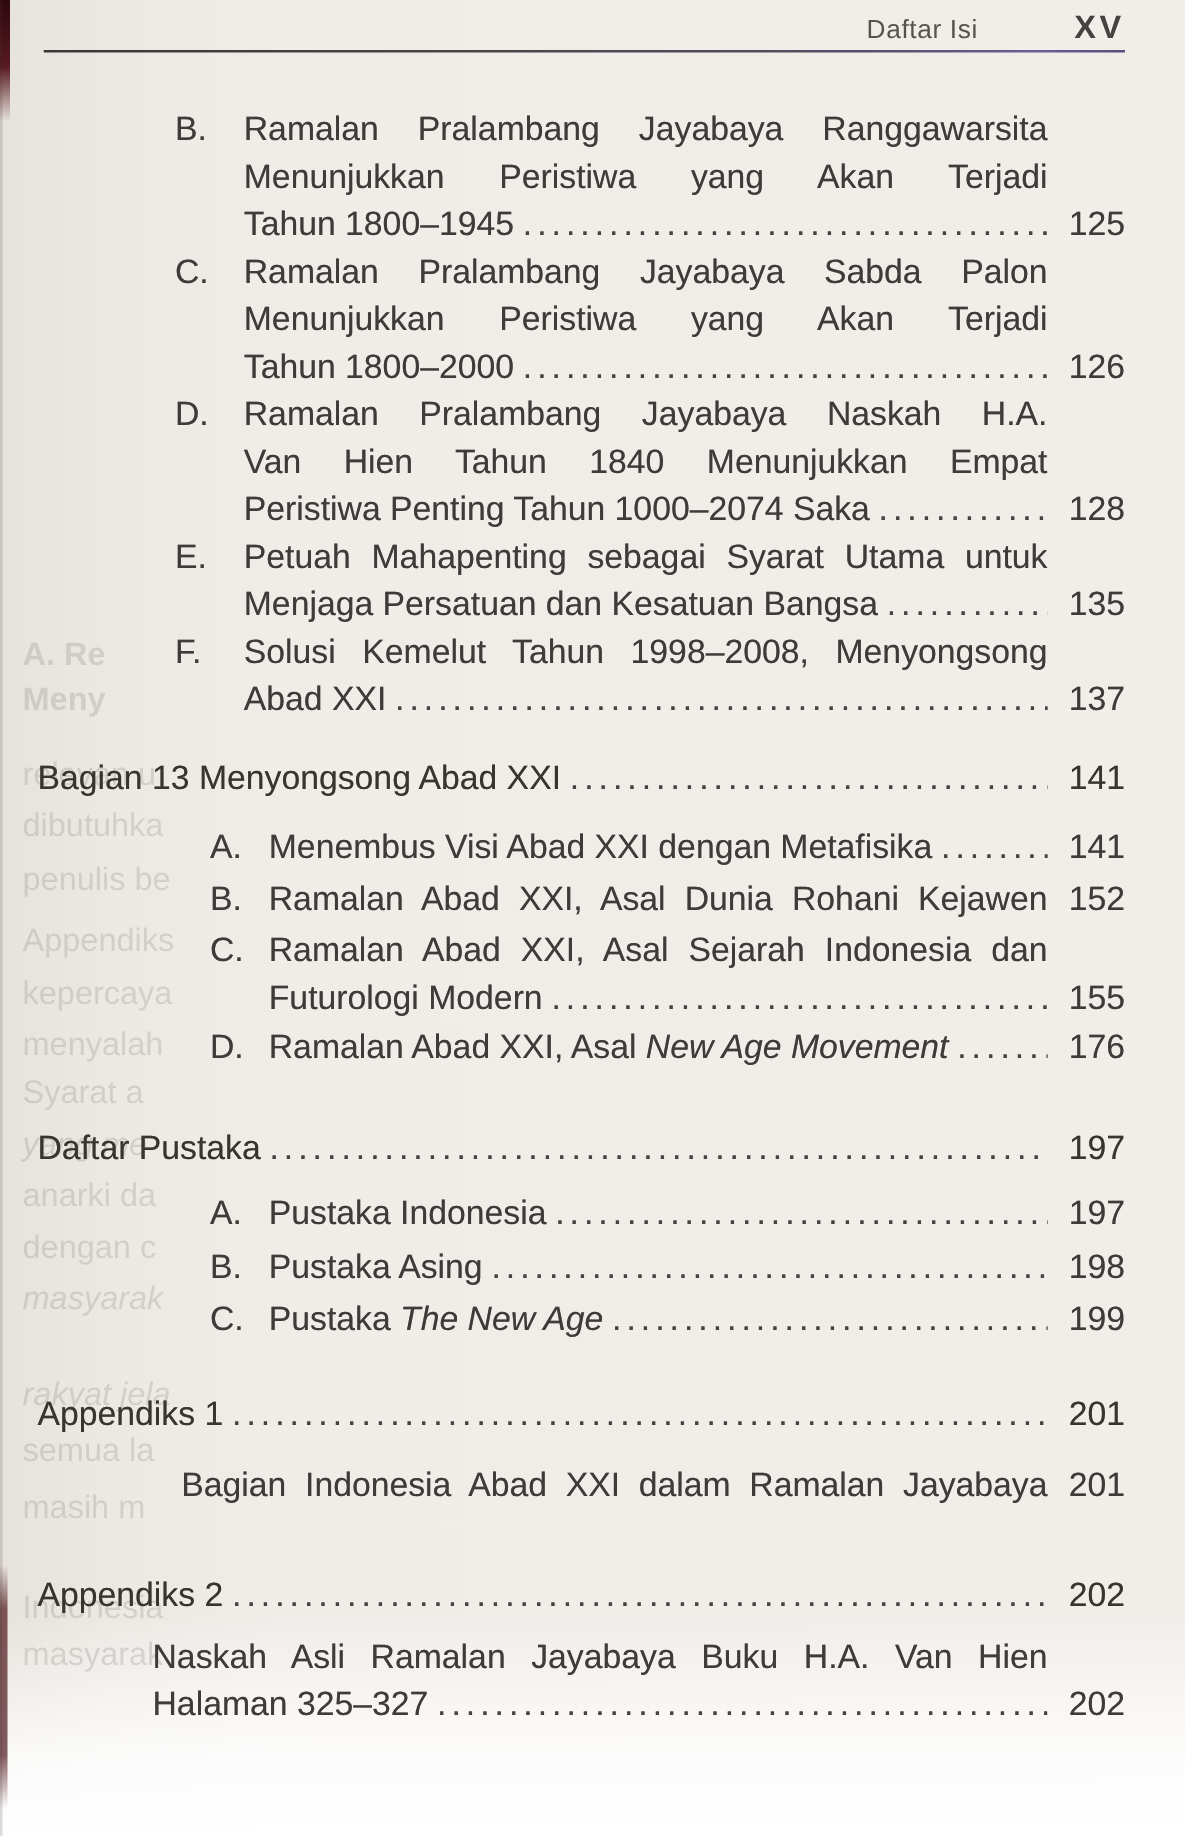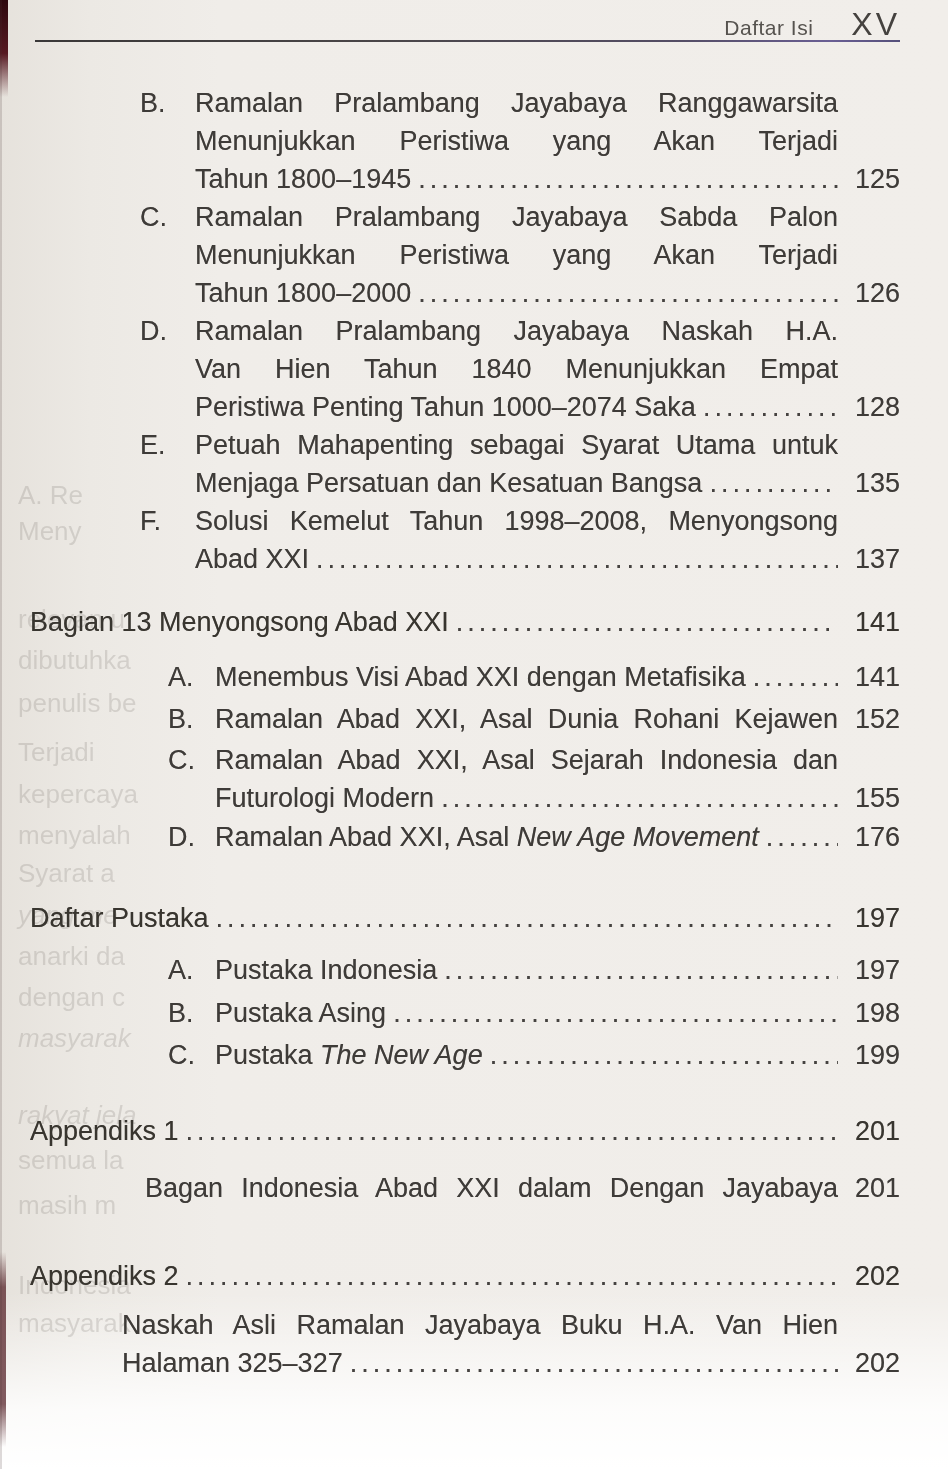--- a/index.html
+++ b/index.html
@@ -16,21 +16,21 @@
   
   .edge-top{position:absolute;left:0;top:0;width:8px;height:97px;
     background:linear-gradient(180deg,#2d080e 0%,#571a22 55%,rgba(87,26,34,0) 100%);}
   .edge-bottom{position:absolute;left:0;top:1252px;width:6px;height:195px;opacity:.7;
     background:linear-gradient(180deg,rgba(77,22,29,0) 0%,#4d161d 18%,#4d161d 78%,rgba(77,22,29,0) 100%);}
   .edge-line{position:absolute;left:0;top:0;width:2px;height:100%;background:rgba(70,50,50,.18);}
 
   
   .header{position:absolute;top:6px;right:48px;display:flex;align-items:baseline;gap:38px;}
   .header-title{font-size:21px;color:#56534f;letter-spacing:.5px;font-weight:400;}
-  .header-page{font-size:32px;color:#45423f;letter-spacing:3px;font-weight:400;}
+  .header-page{font-size:26px;color:#45423f;letter-spacing:3px;font-weight:700;margin-left:39px;}
   .rule{position:absolute;top:40px;left:35px;right:48px;height:2px;
     background:linear-gradient(90deg,#3a3838 0%,#4a4648 40%,#554e66 75%,#6a5f94 92%,#55507a 100%);}
 
   
   .content{position:absolute;top:84px;left:0;right:0;font-size:27px;line-height:38px;
     text-shadow:0 0 .5px rgba(62,58,54,.55);}
   .sec-top {padding-left:140px;padding-right:48px;}
   .sec-sub {padding-left:168px;padding-right:48px;}
   .sec-h   {padding-left:30px; padding-right:48px;font-weight:400;color:#38352f;}
   .sec-app1{padding-left:145px;padding-right:48px;}
@@ -53,37 +53,37 @@
   
   .mt-bagian{margin-top:25px;}
   .mt-sub1{margin-top:17px;} .mt-sub2{margin-top:4px;} .mt-sub3{margin-top:3px;} .mt-sub4{margin-top:1px;}
   .mt-dp{margin-top:43px;} .mt-dp1{margin-top:14px;} .mt-dp2{margin-top:5px;} .mt-dp3{margin-top:4px;}
   .mt-a1{margin-top:38px;} .mt-a1i{margin-top:19px;}
   .mt-a2{margin-top:50px;padding-left:30px;} .mt-a2i{margin-top:11px;}
 
   
   .ghost{position:absolute;left:18px;font-size:26px;color:#6e6862;opacity:.20;
     filter:blur(.6px);white-space:nowrap;}
-  .ghost.b{font-weight:400;} .ghost.i{font-style:italic;}
+  .ghost.b{font-weight:700;margin-top:28px;} .ghost.i{font-style:italic;}
 </style>
 </head>
 <body>
 
 <div class="page">
 
   <div class="edge-top"></div>
   <div class="edge-bottom"></div>
   <div class="edge-line"></div>
 
   <span class="ghost b" style="top:480px">A.  Re</span>
   <span class="ghost b" style="top:516px">Meny</span>
   <span class="ghost" style="top:604px">relevan u</span>
   <span class="ghost" style="top:645px">dibutuhka</span>
   <span class="ghost" style="top:688px">penulis be</span>
-  <span class="ghost" style="top:737px">Terjadi</span>
+  <span class="ghost" style="top:737px">Appendiks</span>
   <span class="ghost" style="top:779px">kepercaya</span>
   <span class="ghost" style="top:820px">menyalah</span>
   <span class="ghost" style="top:858px">Syarat a</span>
   <span class="ghost i" style="top:900px">yang me</span>
   <span class="ghost" style="top:941px">anarki da</span>
   <span class="ghost" style="top:982px">dengan c</span>
   <span class="ghost i" style="top:1023px">masyarak</span>
   <span class="ghost i" style="top:1100px">rakyat jela</span>
   <span class="ghost" style="top:1145px">semua la</span>
   <span class="ghost" style="top:1190px">masih m</span>
@@ -253,21 +253,21 @@
       <div class="lastline">
         <span class="txt">Appendiks 1</span>
         <span class="leader"></span>
         <span class="pg">201</span>
       </div>
     </div>
     <div class="sec-app1">
       <div class="entry mt-a1i">
         <div class="body">
           <div class="lastline">
-            <span class="txt-fill">Bagan Indonesia Abad XXI dalam Dengan Jayabaya</span>
+            <span class="txt-fill">Bagian Indonesia Abad XXI dalam Ramalan Jayabaya</span>
             <span class="pg">201</span>
           </div>
         </div>
       </div>
     </div>
 
     <div class="sec-h mt-a2">
       <div class="lastline">
         <span class="txt">Appendiks 2</span>
         <span class="leader"></span>

